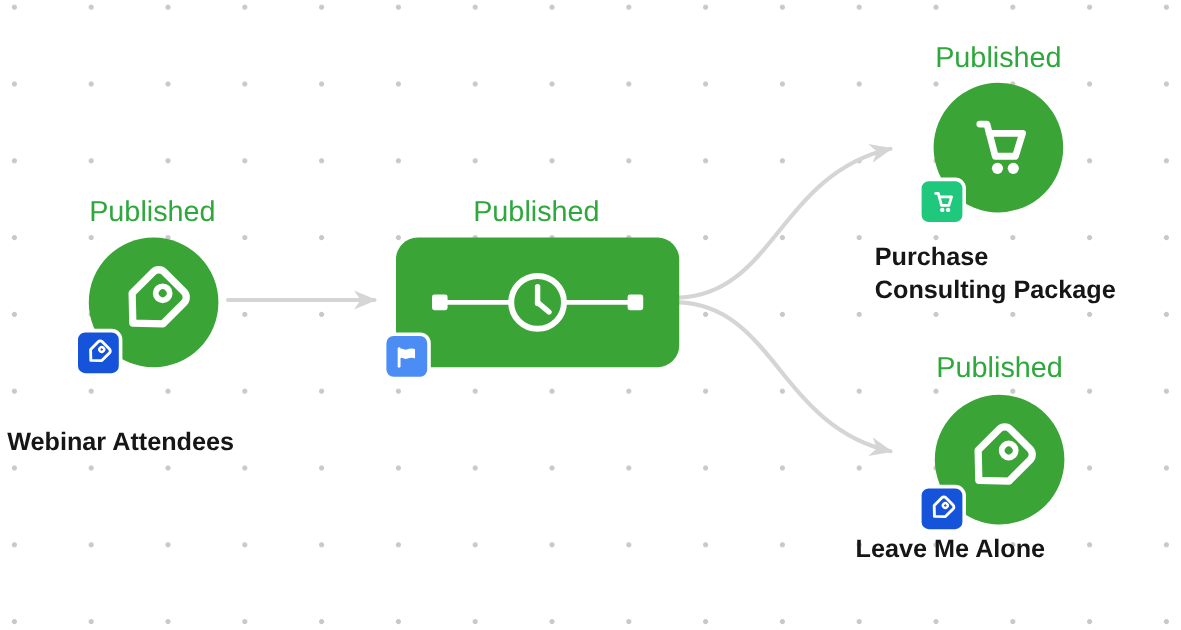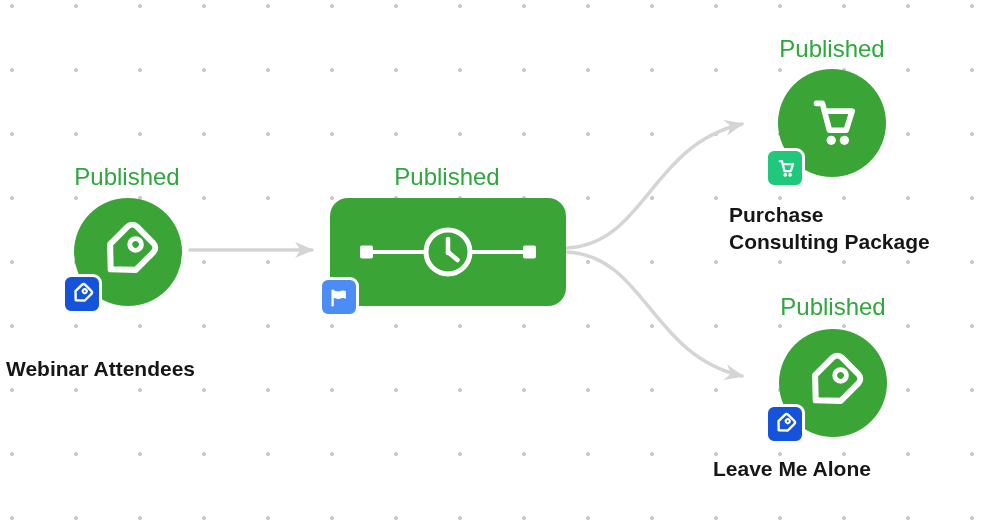--- a/index.html
+++ b/index.html
@@ -128,15 +128,15 @@
 
   <div class="node-el badge" style="left:765px;top:404px;background:var(--badge-blue,#1553DB);">
     <svg width="24" height="24" viewBox="0 0 24 24">
       <g transform="rotate(-45 12 12)">
         <path d="M3.1 12 L9.4 5.4 H18.4 A2.4 2.4 0 0 1 20.8 7.8 V16.2 A2.4 2.4 0 0 1 18.4 18.6 H9.4 Z" fill="none" stroke="#fff" stroke-width="2.4" stroke-linejoin="round"></path>
         <circle cx="15.9" cy="12" r="2" fill="none" stroke="#fff" stroke-width="2"></circle>
       </g>
     </svg>
   </div>
 
-  <div class="node-el label" style="left:713px;top:456px;width:240px;">Leave Me Alone</div>
+  <div class="node-el label" style="left:713px;top:445px;width:240px;">Leave Me Alone</div>
 
 </div>
 
 </body></html>

